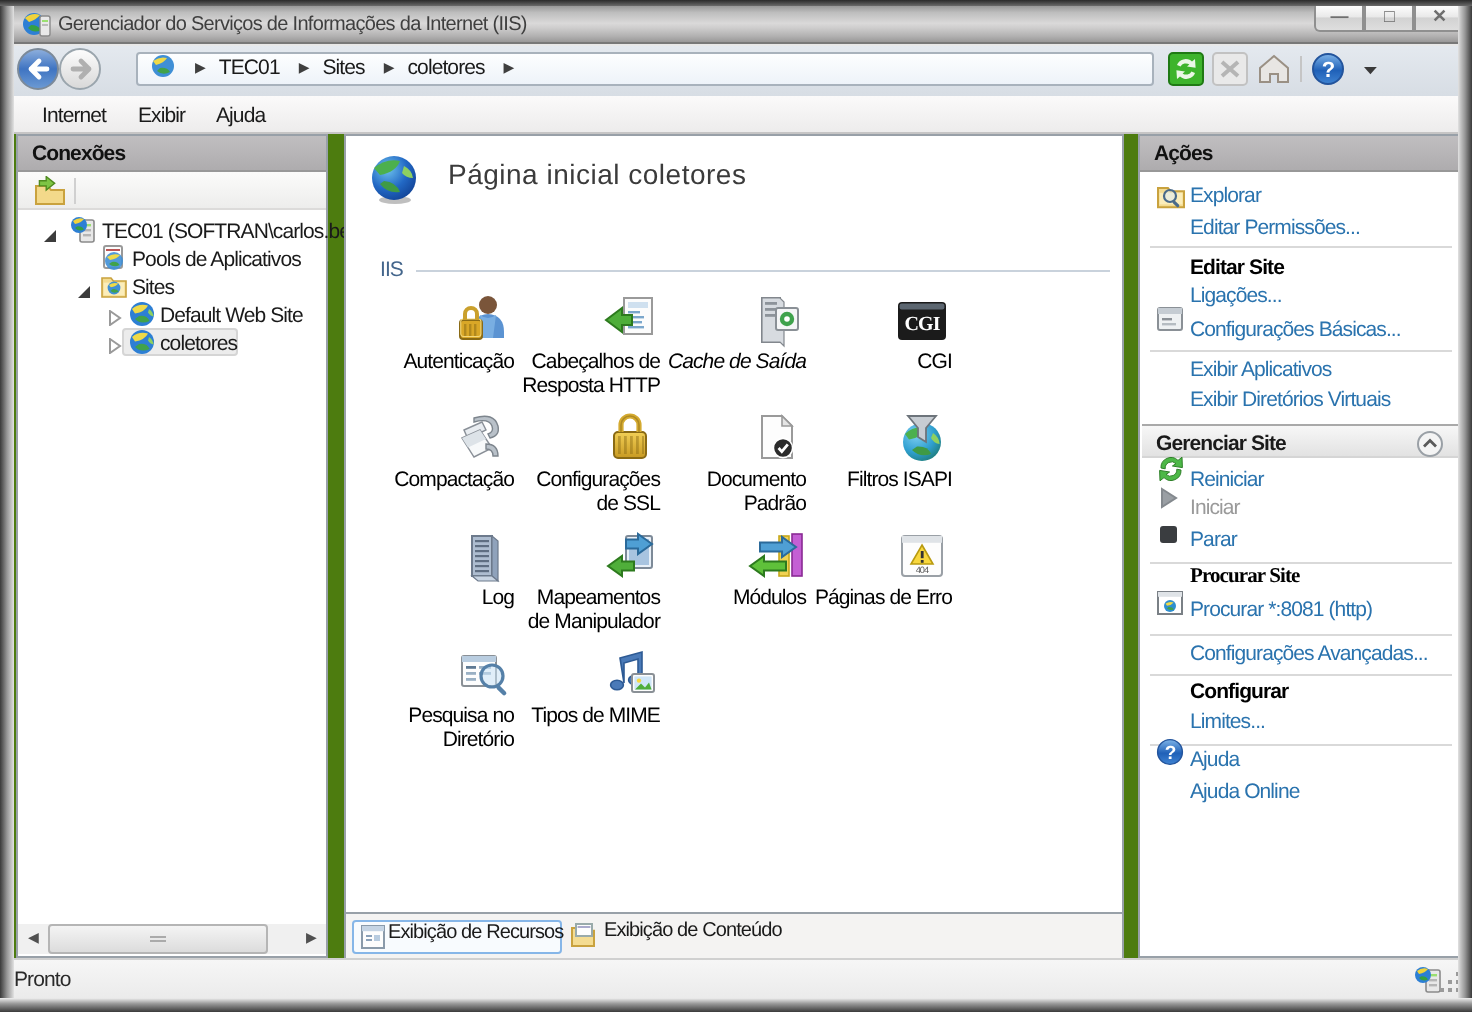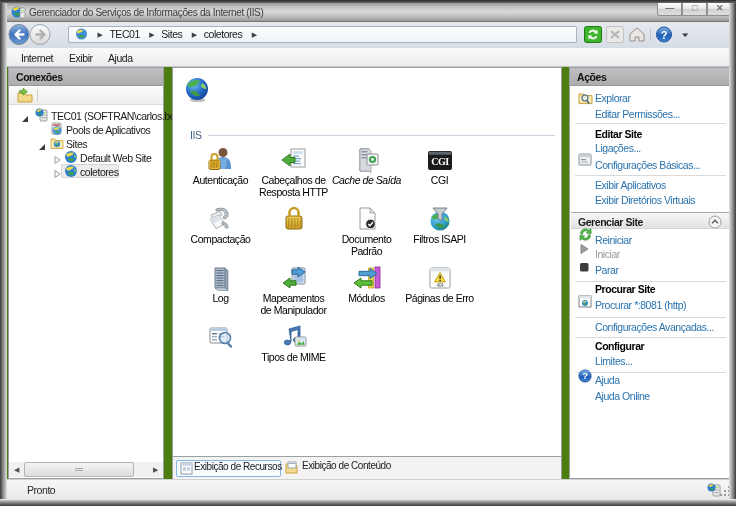--- a/index.html
+++ b/index.html
@@ -46,39 +46,39 @@
 #hscroll { position:absolute; left:0px; bottom:1px; width:154px; height:15px; background:#f0f0f0; }
 .sbtn { position:absolute; top:0; width:15px; height:15px; background:#f0f0f0; color:#505050; font-size:7px; text-align:center; line-height:15px; }
 #hthumb { position:absolute; left:15px; top:0px; width:110px; height:15px; background:linear-gradient(#f4f4f4,#dcdcdc); border:1px solid #b5b5b5; border-radius:2px; }
 
 
 #center-panel { position:absolute; left:169px; top:0; width:390px; height:412px; background:#fff; border:1px solid #98a0a8; }
 #c-title { position:absolute; left:51px; top:11px; font-size:14px; letter-spacing:0.25px; color:#3b3b3b; }
 #agrupar { position:absolute; left:1px; top:40px; width:386px; height:21px; background:linear-gradient(#f7f6f5,#eceebec); background:linear-gradient(#f7f6f5,#ebeae9); border-top:1px solid #e3e2e1; border-bottom:1px solid #d8d7d6; }
 #iis-lbl { position:absolute; left:17px; top:61px; color:#44668c; }
 #iis-line { position:absolute; left:35px; top:67px; width:347px; height:1px; background:#c9d2dc; }
-.cell { position:absolute; width:73px; text-align:center; } .cell .lbl { } 
+.cell { position:absolute; width:73px; text-align:right; } .cell .lbl { } 
 .cell .lbl { margin-top:-3px; line-height:12px; color:#000; white-space:nowrap; }
 .ico { display:inline-block; }
 #tabs { position:absolute; left:0; top:388px; width:388px; height:23px; background:#f4f3f2; border-top:1px solid #98a0a8; font-size:10px; letter-spacing:-0.45px; }
 #tab1 { position:absolute; left:3px; top:3px; width:105px; height:17px; background:#f8fbfe; border:1px solid #86b6e8; border-radius:2px; line-height:15px; }
 
 
 #right-panel { position:absolute; left:566px; top:0; width:163px; height:412px; background:#fff; border:1px solid #98a0a8; }
 .ritem { position:absolute; left:25px; white-space:nowrap; }
 .rico { position:absolute; left:8px; }
 .rlink { color:#2a73ae; }
 .rbold { font-weight:bold; color:#000; }
 .rgray { color:#9a9a9a; }
 .rsep { position:absolute; left:5px; width:151px; height:1px; background:#d9d9d9; }
 #grp-hdr { position:absolute; left:1px; top:144px; width:159px; height:17px; background:linear-gradient(#f7f7f7,#e2e2e2); border-top:1px solid #a9a9a9; border-bottom:1px solid #d5d5d5; }
 
 
 #statusbar { left:2px; top:479px; width:732px; height:20px; background:linear-gradient(#f6f6f6,#ebebeb); border-top:1px solid #d0d0d0; }
-#statusbar .txt { position:absolute; left:5px; top:4px; color:#2a2a2a;padding-left:20px; }
+#statusbar .txt { position:absolute; left:5px; top:4px; color:#2a2a2a; }
 #grip { position:absolute; right:2px; top:6px; }
 </style>
 </head>
 <body>
 <div id="win">
 
   <div class="abs" id="titlebar">
     <span class="abs" id="app-icon"><svg width="15" height="14" viewBox="0 0 15 14">
           <circle cx="6" cy="7" r="5.5" fill="#2d7fd4"></circle>
           <path d="M1.5 4 Q5 1 9 2.5 Q7 5 3.5 6 Z" fill="#f0d33c"></path>
@@ -250,20 +250,21 @@
                 <stop offset="0.5" stop-color="#2268c4"></stop>
                 <stop offset="1" stop-color="#0c3585"></stop>
               </radialGradient>
             </defs>
             <ellipse cx="13.5" cy="23" rx="8" ry="2" fill="rgba(0,0,0,0.25)"></ellipse>
             <circle cx="13" cy="12" r="11" fill="url(#gl1)"></circle>
             <path d="M3 7 Q9 2 16 3.5 Q14 9 6 10.5 Z" fill="#4cb04e"></path>
             <path d="M18 6 Q22 8 22.5 12 Q19 12 17 9.5 Z" fill="#8ed060"></path>
             <path d="M6 15 Q10 20 16 19 Q14 14 8 13.5 Z" fill="#3f9a45"></path>
           </svg></span>
+      <span id="c-title">Página inicial coletores</span>
       <span id="iis-lbl">IIS</span>
       <div id="iis-line"></div>
       <div id="grid">
 
         <div class="cell" style="left:11px;top:78px;"><span class="ico"><svg width="30" height="29" viewBox="0 0 30 29">
           <circle cx="17" cy="6.5" r="4.5" fill="#7a553a"></circle>
                 <path d="M17 11 q-8 0.5 -8 9 v3 h16 v-3 q0 -8.5 -8 -9 Z" fill="#5b93d2"></path>
                 <path d="M13 11.5 q4 3 8 0 l-1.5 11.5 h-5 Z" fill="#79aee2"></path>
           <g>
                   <rect x="3" y="14" width="11" height="9.5" rx="1.5" fill="#d9a727" stroke="#8a6a14"></rect>
@@ -314,21 +315,21 @@
                     <stop offset="1" stop-color="#c89a22"></stop>
                   </linearGradient>
                 </defs>
           <path d="M10.5 11 v-3.5 a4.5 4.5 0 0 1 9 0 v3.5" fill="none" stroke="#d4aa30" stroke-width="2.6"></path>
                 <path d="M10.5 11 v-3.5 a4.5 4.5 0 0 1 9 0 v3.5" fill="none" stroke="#8a6a14" stroke-width="0.8" opacity="0.5"></path>
           <rect x="9" y="13" width="1.4" height="9" fill="#8a6a14" opacity="0.45"></rect>
                 <rect x="12" y="13" width="1.4" height="9" fill="#8a6a14" opacity="0.45"></rect>
                 <rect x="15" y="13" width="1.4" height="9" fill="#8a6a14" opacity="0.45"></rect>
                 <rect x="18" y="13" width="1.4" height="9" fill="#8a6a14" opacity="0.45"></rect>
                 <rect x="21" y="13" width="1" height="9" fill="#8a6a14" opacity="0.45"></rect>
-        </svg></span></div>
+        </svg></span><div class="lbl">Configurações<br>de SSL</div></div>
         <div class="cell" style="left:157px;top:137px;"><span class="ico"><svg width="30" height="29" viewBox="0 0 30 29">
           <path d="M8 3 h10 l5 5 v16 h-15 Z" fill="#fdfdfd" stroke="#9a9a9a"></path>
                 <path d="M18 3 l5 5 h-5 Z" fill="#e4e4e4" stroke="#9a9a9a" stroke-width="0.8"></path>
           <circle cx="18.5" cy="19" r="4.8" fill="#2b2b2b"></circle>
                 <circle cx="18.5" cy="19" r="4.8" fill="none" stroke="#fff" stroke-width="0.8"></circle>
                 <path d="M16.3 19 l1.6 1.8 3 -3.6" stroke="#fff" stroke-width="1.4" fill="none"></path>
         </svg></span><div class="lbl">Documento<br>Padrão</div></div>
         <div class="cell" style="left:230px;top:137px;"><span class="ico"><svg width="30" height="29" viewBox="0 0 30 29">
           <circle cx="15" cy="16" r="9.5" fill="url(#gl2)"></circle>
                 <defs>
@@ -380,21 +381,21 @@
         <div class="cell" style="left:11px;top:255px;"><span class="ico"><svg width="30" height="29" viewBox="0 0 30 29">
           <rect x="4" y="5" width="17" height="15" rx="1" fill="#fdfdfd" stroke="#8a9096"></rect>
                 <rect x="4" y="5" width="17" height="3" fill="#b9cde0"></rect>
                 <rect x="6" y="10" width="5" height="1.4" fill="#5f7a94"></rect>
                 <rect x="6" y="13" width="5" height="1.4" fill="#9ab0c4"></rect>
                 <rect x="6" y="16" width="5" height="1.4" fill="#9ab0c4"></rect>
                 <rect x="12.5" y="10" width="6" height="1.4" fill="#9ab0c4"></rect>
                 <rect x="12.5" y="13" width="6" height="1.4" fill="#9ab0c4"></rect>
           <circle cx="19" cy="15" r="5.5" fill="rgba(200,225,245,0.55)" stroke="#5580a8" stroke-width="1.6"></circle>
                 <rect x="22.6" y="19.2" width="2.2" height="6" rx="1" fill="#5580a8" transform="rotate(-45 23.7 22.2)"></rect>
-        </svg></span></div>
+        </svg></span><div class="lbl">Pesquisa no<br>Diretório</div></div>
         <div class="cell" style="left:84px;top:255px;"><span class="ico"><svg width="30" height="29" viewBox="0 0 30 29">
           <path d="M10 6 l11 -3 v13.5 l-2 0 v-10 l-7 2 v10 Z" fill="#4a7ab8" stroke="#2d5a94" stroke-width="0.8"></path>
           <ellipse cx="8.5" cy="19.5" rx="3.2" ry="2.4" fill="#4a7ab8" stroke="#2d5a94" stroke-width="0.8"></ellipse>
                 <ellipse cx="17.5" cy="17" rx="3.2" ry="2.4" fill="#4a7ab8" stroke="#2d5a94" stroke-width="0.8"></ellipse>
           <rect x="16" y="14" width="11" height="9" rx="1" fill="#fdfdfd" stroke="#8a9096"></rect>
                 <rect x="17.2" y="15.2" width="8.6" height="6.6" fill="#cfe6f8"></rect>
                 <circle cx="19.5" cy="17.3" r="1.1" fill="#f8d73e"></circle>
                 <path d="M17.5 21.8 l3 -3 2 2 2 -2.6 1.3 3.6 Z" fill="#4fae3a"></path>
         </svg></span><div class="lbl">Tipos de MIME</div></div>
       </div>
@@ -458,21 +459,21 @@
         <span class="ritem rlink" style="top:166px;">Reiniciar</span>
         <span class="rico" style="top:175px;"><svg width="12" height="12">
               <path d="M3 1.5 L10 6 L3 10.5 Z" fill="#9a9fa4" stroke="#84898e"></path>
             </svg></span>
         <span class="ritem rgray" style="top:180px;">Iniciar</span>
         <span class="rico" style="top:193px;"><svg width="12" height="12">
               <rect x="2" y="2" width="8.5" height="8.5" rx="1.5" fill="#3a3d40"></rect>
             </svg></span>
         <span class="ritem rlink" style="top:196px;text-align:center;">Parar</span>
         <span class="rsep" style="top:213px;"></span>
-        <span class="ritem rbold" style="top:215px;">Procurar Site</span>
+        <span class="ritem rbold" style="top:215px;font-family:Liberation Serif, serif;">Procurar Site</span>
         <span class="rico" style="top:227px;"><svg width="14" height="13" viewBox="0 0 14 13">
               <rect x="1" y="1" width="12" height="11" fill="#fff" stroke="#7a8086"></rect>
               <rect x="1" y="1" width="12" height="2.4" fill="#dfe3e7"></rect>
               <circle cx="7" cy="8" r="3" fill="#2f8fd0"></circle>
               <path d="M4.8 6.8 Q6.5 5.6 8.8 6.2 Q7.8 7.6 5.5 7.9 Z" fill="#efda49"></path>
               <path d="M5.5 9.3 Q7 10.6 9 9.6 Q8 8.2 6.2 8.5 Z" fill="#41a24a"></path>
             </svg></span>
         <span class="ritem rlink" style="top:231px;">Procurar *:8081 (http)</span>
         <span class="rsep" style="top:249px;"></span>
         <span class="ritem rlink" style="top:253px;">Configurações Avançadas...</span>

